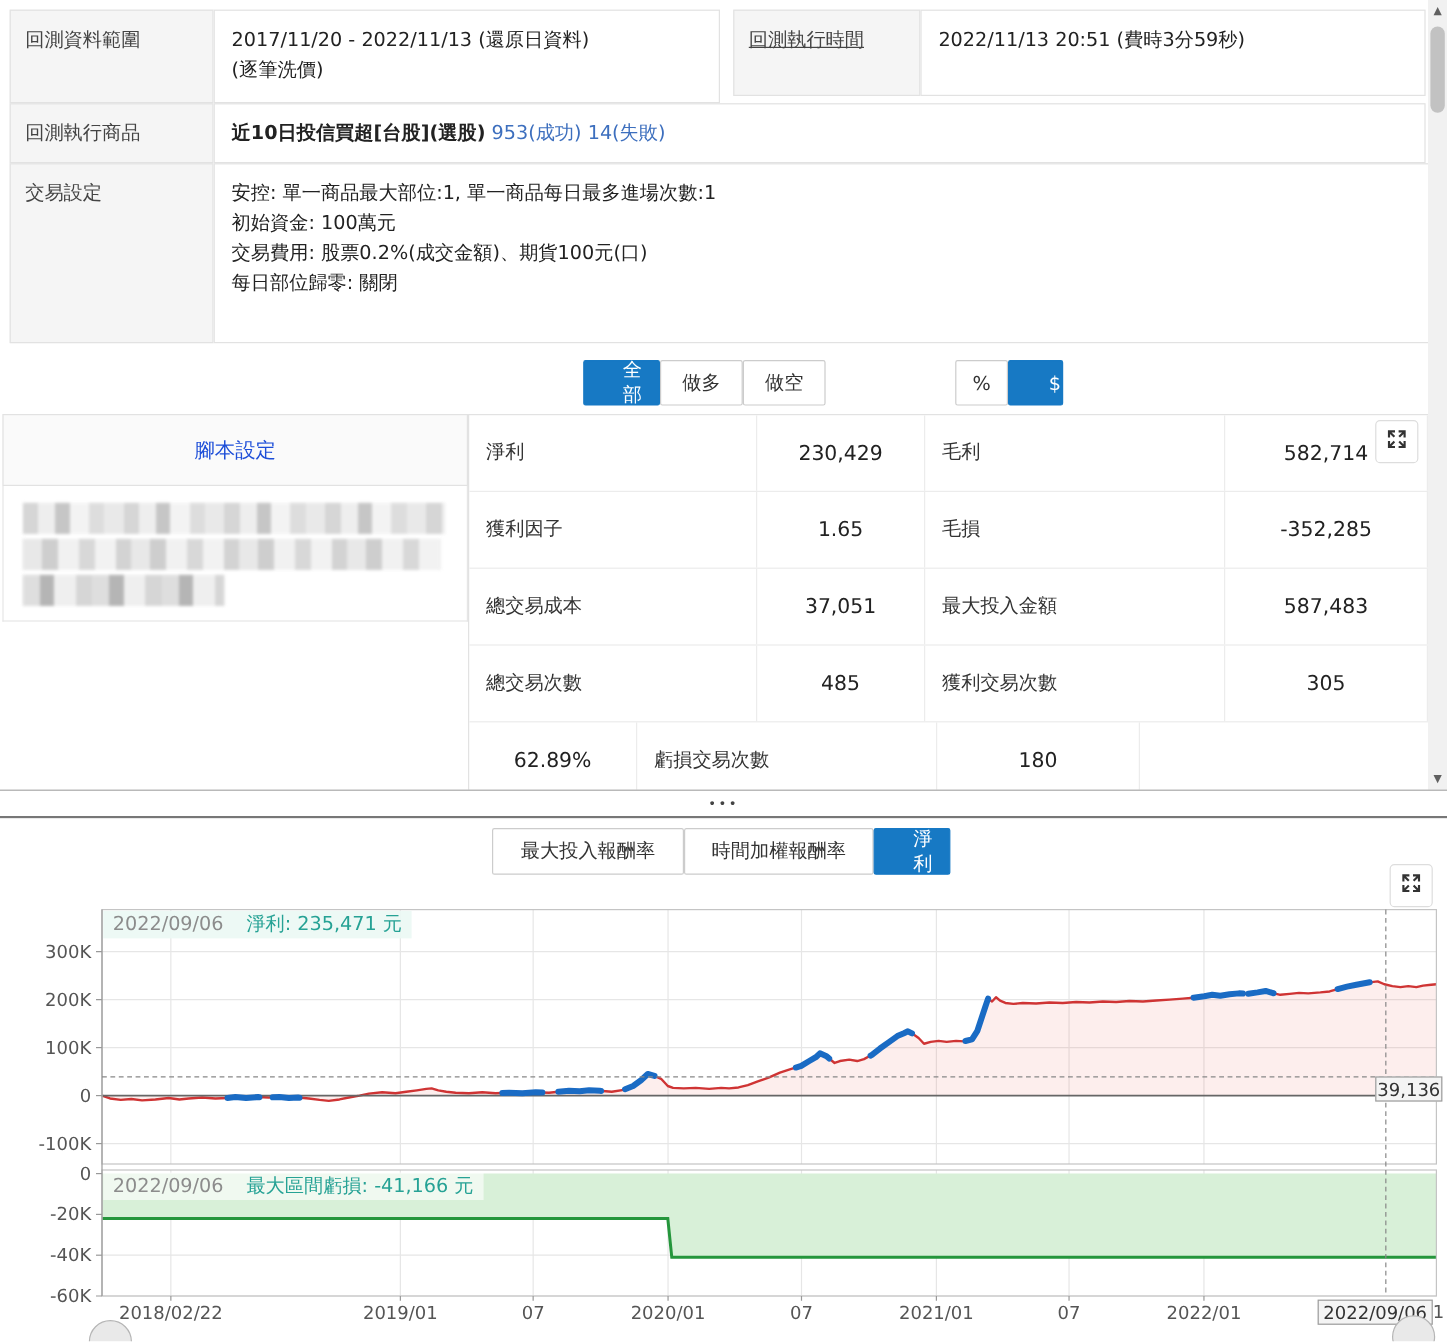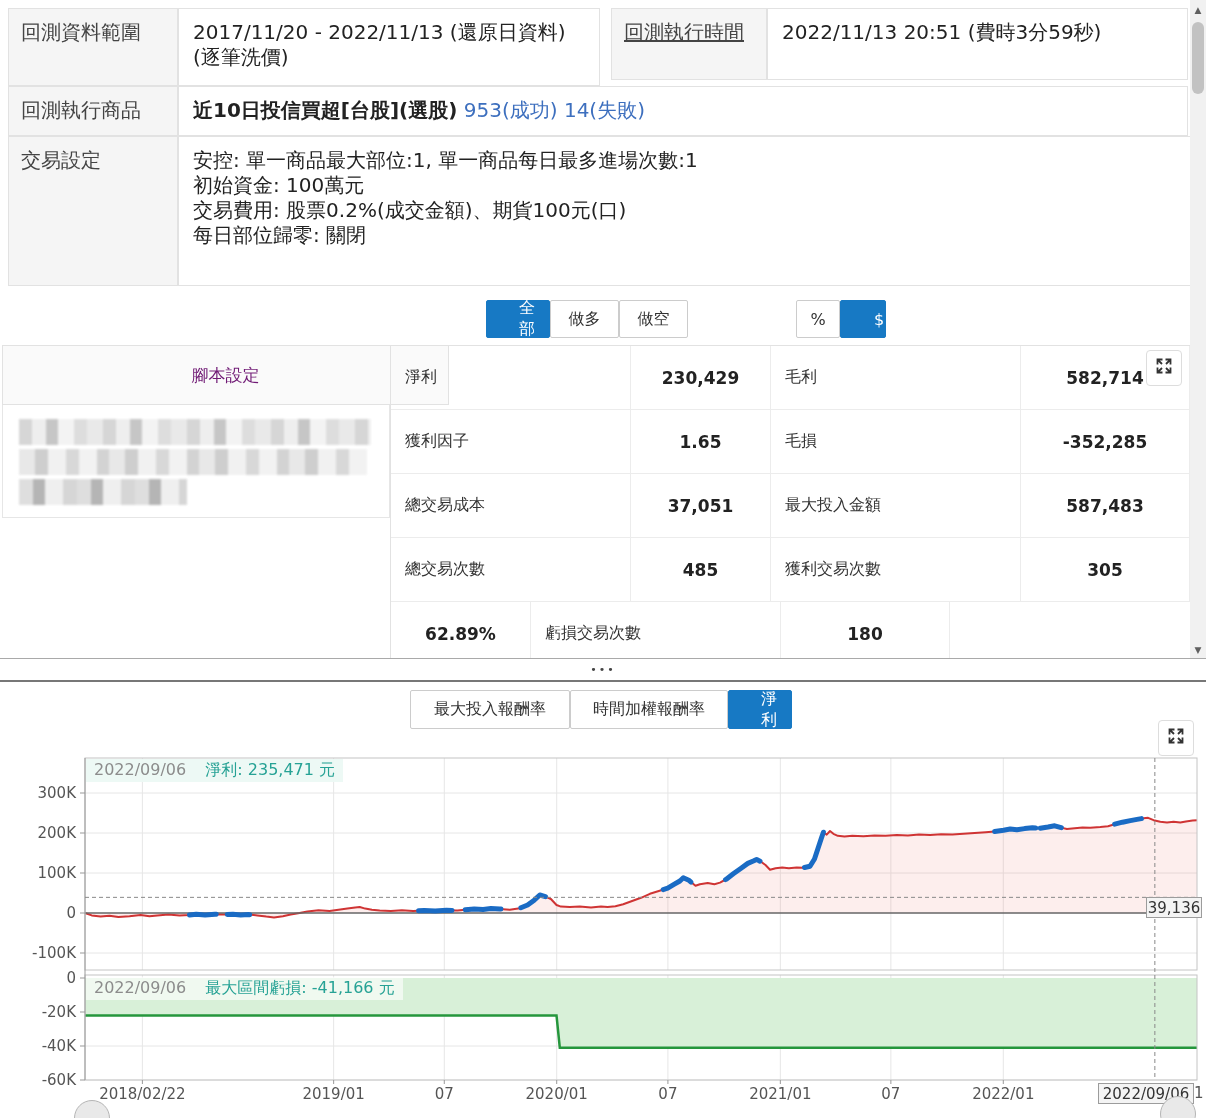--- a/index.html
+++ b/index.html
@@ -1,21 +1,21 @@
 <!DOCTYPE html>
 <html><head>
 <meta charset="utf-8">
 <style>
   * { margin:0; padding:0; box-sizing:border-box; }
   html,body { width:1206px; height:1118px; background:#fff; overflow:hidden;
     font-family:"DejaVu Sans","Liberation Sans",sans-serif; color:#333; }
   .screen { position:relative; width:1206px; height:1118px; background:#fff; }
 
   
-  .cell { position:absolute; border:1px solid #e2e2e2; font-size:20px; line-height:25px; }
+  .cell { position:absolute; border:1px solid #e2e2e2; font-size:16px; line-height:25px; }
   .cell.label { background:#f5f5f5; padding:11px 12px; color:#444; }
   .cell.value { background:#fff; padding:11px 14px; color:#222; }
   .c-range-label { left:8px; top:8px; width:170px; height:78px; }
   .c-range-value { left:178px; top:8px; width:422px; height:78px; }
   .c-time-label  { left:611px; top:8px; width:156px; height:72px;text-decoration:underline; }
   .c-time-value  { left:767px; top:8px; width:421px; height:72px; }
   .c-prod-label  { left:8px;  top:86px; width:170px; height:50px; }
   .c-prod-value  { left:178px; top:86px; width:1010px; height:50px; }
   .c-set-label   { left:8px;  top:136px; width:170px; height:150px; }
   .c-set-value   { left:178px; top:136px; width:1074px; height:150px; }
@@ -27,41 +27,41 @@
     font-size:16px; color:#333; display:flex; align-items:center; justify-content:center;
     cursor:pointer; border-radius:2px; }
   .btn.sel { background:#1779c4; border-color:#1779c4; color:#fff;padding-left:32px; }
   .t-all  { left:486px; top:300px; width:64px; }
   .t-long { left:550px; top:300px; width:69px; }
   .t-short{ left:619px; top:300px; width:69px; }
   .t-pct  { left:796px; top:300px; width:44px; }
   .t-usd  { left:840px; top:300px; width:46px; }
 
   
-  .script-head { position:absolute; left:2px; top:345px; width:447px; height:60px;
+  .script-head { position:absolute; left:2px; top:345px; width:388px; height:60px;
     background:#fafafa; border:1px solid #e2e2e2; display:flex; align-items:center;
-    justify-content:center; font-size:17px; color:#701a75; }
+    justify-content:center; font-size:17px; color:#1d4ed8; }
   .script-body { position:absolute; left:2px; top:405px; width:388px; height:113px;
     background:#fff; border:1px solid #e6e6e6; border-top:none; }
   .mosaic { position:absolute; height:26px; filter:blur(1.2px); opacity:.85;
     background:
       repeating-linear-gradient(90deg,#cfcfcf 0 13px,#ececec 13px 27px,#bdbdbd 27px 39px,#f2f2f2 39px 55px,#d8d8d8 55px 68px,#e6e6e6 68px 84px); }
   .m1 { left:16px; top:14px; width:352px; }
   .m2 { left:16px; top:44px; width:348px; background:
       repeating-linear-gradient(90deg,#e4e4e4 0 16px,#c6c6c6 16px 29px,#efefef 29px 47px,#d2d2d2 47px 60px,#f0f0f0 60px 78px,#cccccc 78px 90px); }
   .m3 { left:16px; top:74px; width:168px; background:
       repeating-linear-gradient(90deg,#d9d9d9 0 14px,#a9a9a9 14px 26px,#ededed 26px 44px,#d0d0d0 44px 58px); }
 
   
   .stats { position:absolute; left:390px; top:345px; width:800px; height:317px;
     border-left:1px solid #e2e2e2; border-top:1px solid #e2e2e2; overflow:hidden; }
   .srow { display:flex; height:64px; border-bottom:1px solid #ececec; }
   .scell { display:flex; align-items:center; font-size:16px; }
   .scell.lab { padding-left:14px; color:#333; border-right:1px solid #ececec; }
-  .scell.val { justify-content:center; font-size:17px; color:#222; border-right:1px solid #ececec;font-weight:bold; }
+  .scell.val { justify-content:center; font-size:17px; color:#222; border-right:1px solid #ececec; }
   .w-l1 { width:240px; } .w-v1 { width:140px; } .w-l2 { width:250px; } .w-v2 { width:169px; border-right:none; }
   .red { color:#cc2b2b; }
 
   
   .expand { position:absolute; width:36px; height:36px; background:#fff;
     border:1px solid #ddd; border-radius:4px; display:flex; align-items:center;
     justify-content:center; cursor:pointer; }
   .ex-stats { left:1146px; top:350px; }
   .ex-chart { left:1158px; top:38px; }
 

